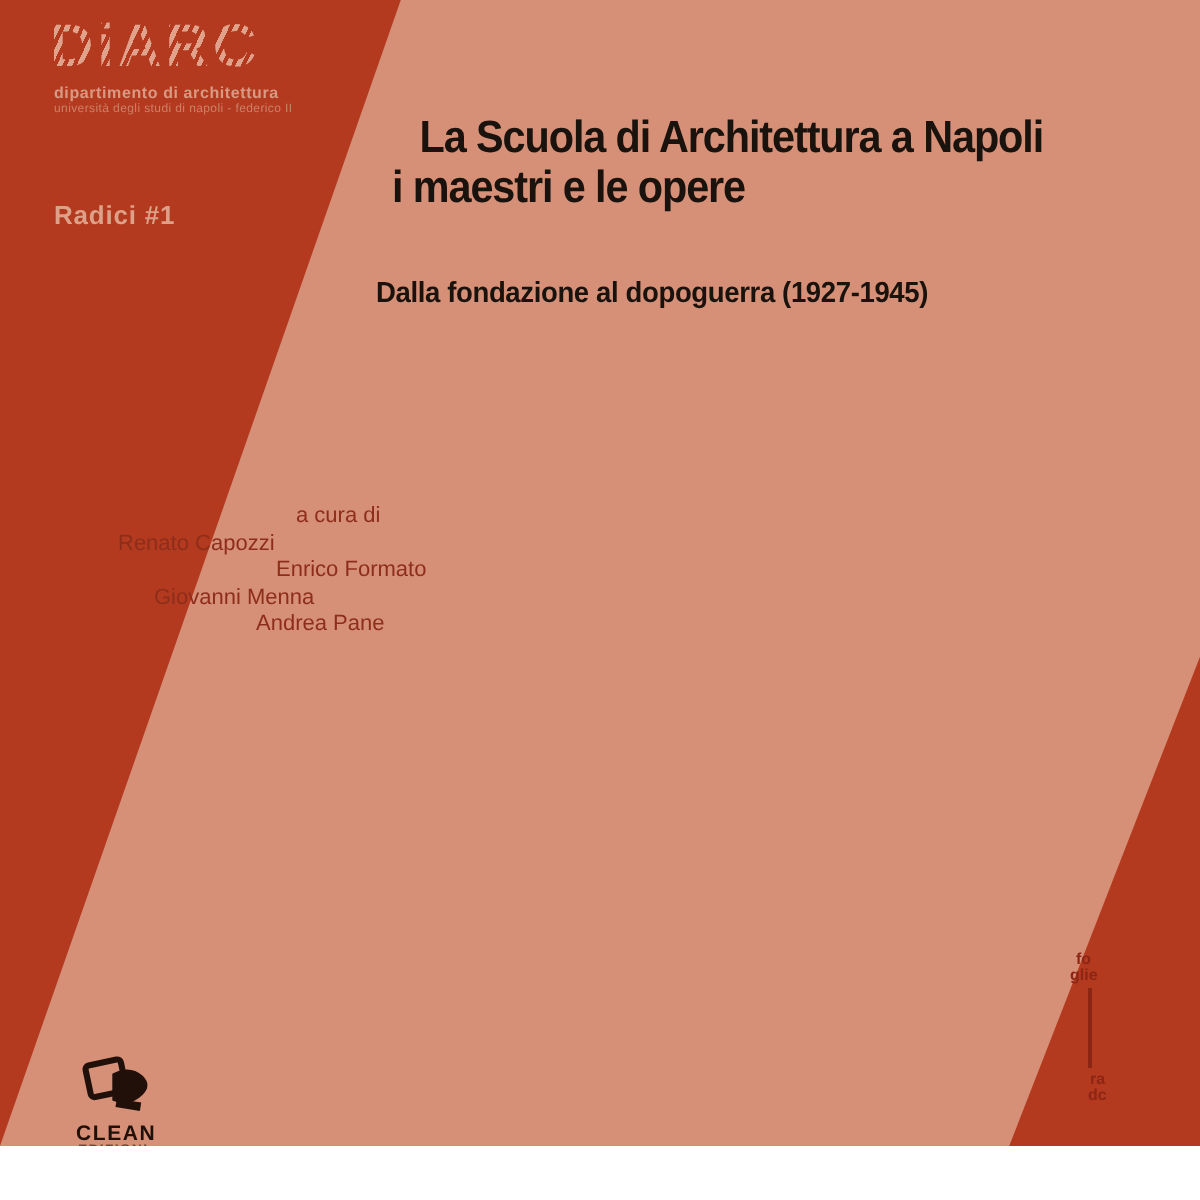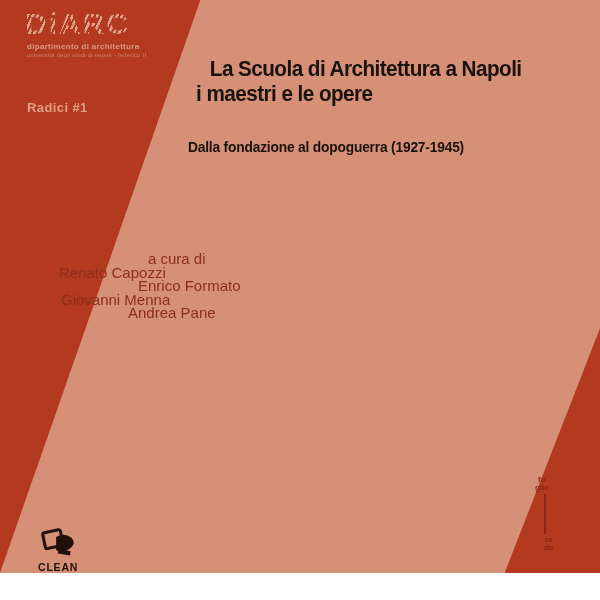--- a/index.html
+++ b/index.html
@@ -26,26 +26,26 @@
   
   .title{position:absolute;left:196px;top:56px;color:#1a120c;font-weight:bold;
     font-size:22.5px;line-height:25px;letter-spacing:-.6px;
     transform:scaleX(.92);transform-origin:left top;white-space:nowrap;}
   .title .l1{margin-left:15px;}
   .subtitle{position:absolute;left:188px;top:139px;color:#1a120c;font-weight:bold;
     font-size:14.5px;letter-spacing:-.2px;transform:scaleX(.95);transform-origin:left top;
     white-space:nowrap;}
 
   
-  .editors{position:absolute;left:0;top:252px;font-size:15px;line-height:13.5px;
+  .editors{position:absolute;left:0;top:252px;font-size:11px;line-height:13.5px;
     color:#8e2e1a;white-space:nowrap;}
   .editors div:nth-child(1){margin-left:148px;}
   .editors div:nth-child(2){margin-left:59px;}
   .editors div:nth-child(3){margin-left:138px;}
-  .editors div:nth-child(4){margin-left:61px;}
+  .editors div:nth-child(4){margin-left:77px;}
   .editors div:nth-child(5){margin-left:128px;}
 
   
   .clean-emblem{position:absolute;left:40px;top:528px;width:38px;height:33px;}
   .clean-name{position:absolute;left:38px;top:561px;font-size:10.5px;font-weight:bold;
     color:#201009;letter-spacing:.8px;}
   .clean-sub{position:absolute;left:39px;top:572px;font-size:7px;font-weight:bold;
     color:#201009;opacity:.55;letter-spacing:.6px;}
 
   

